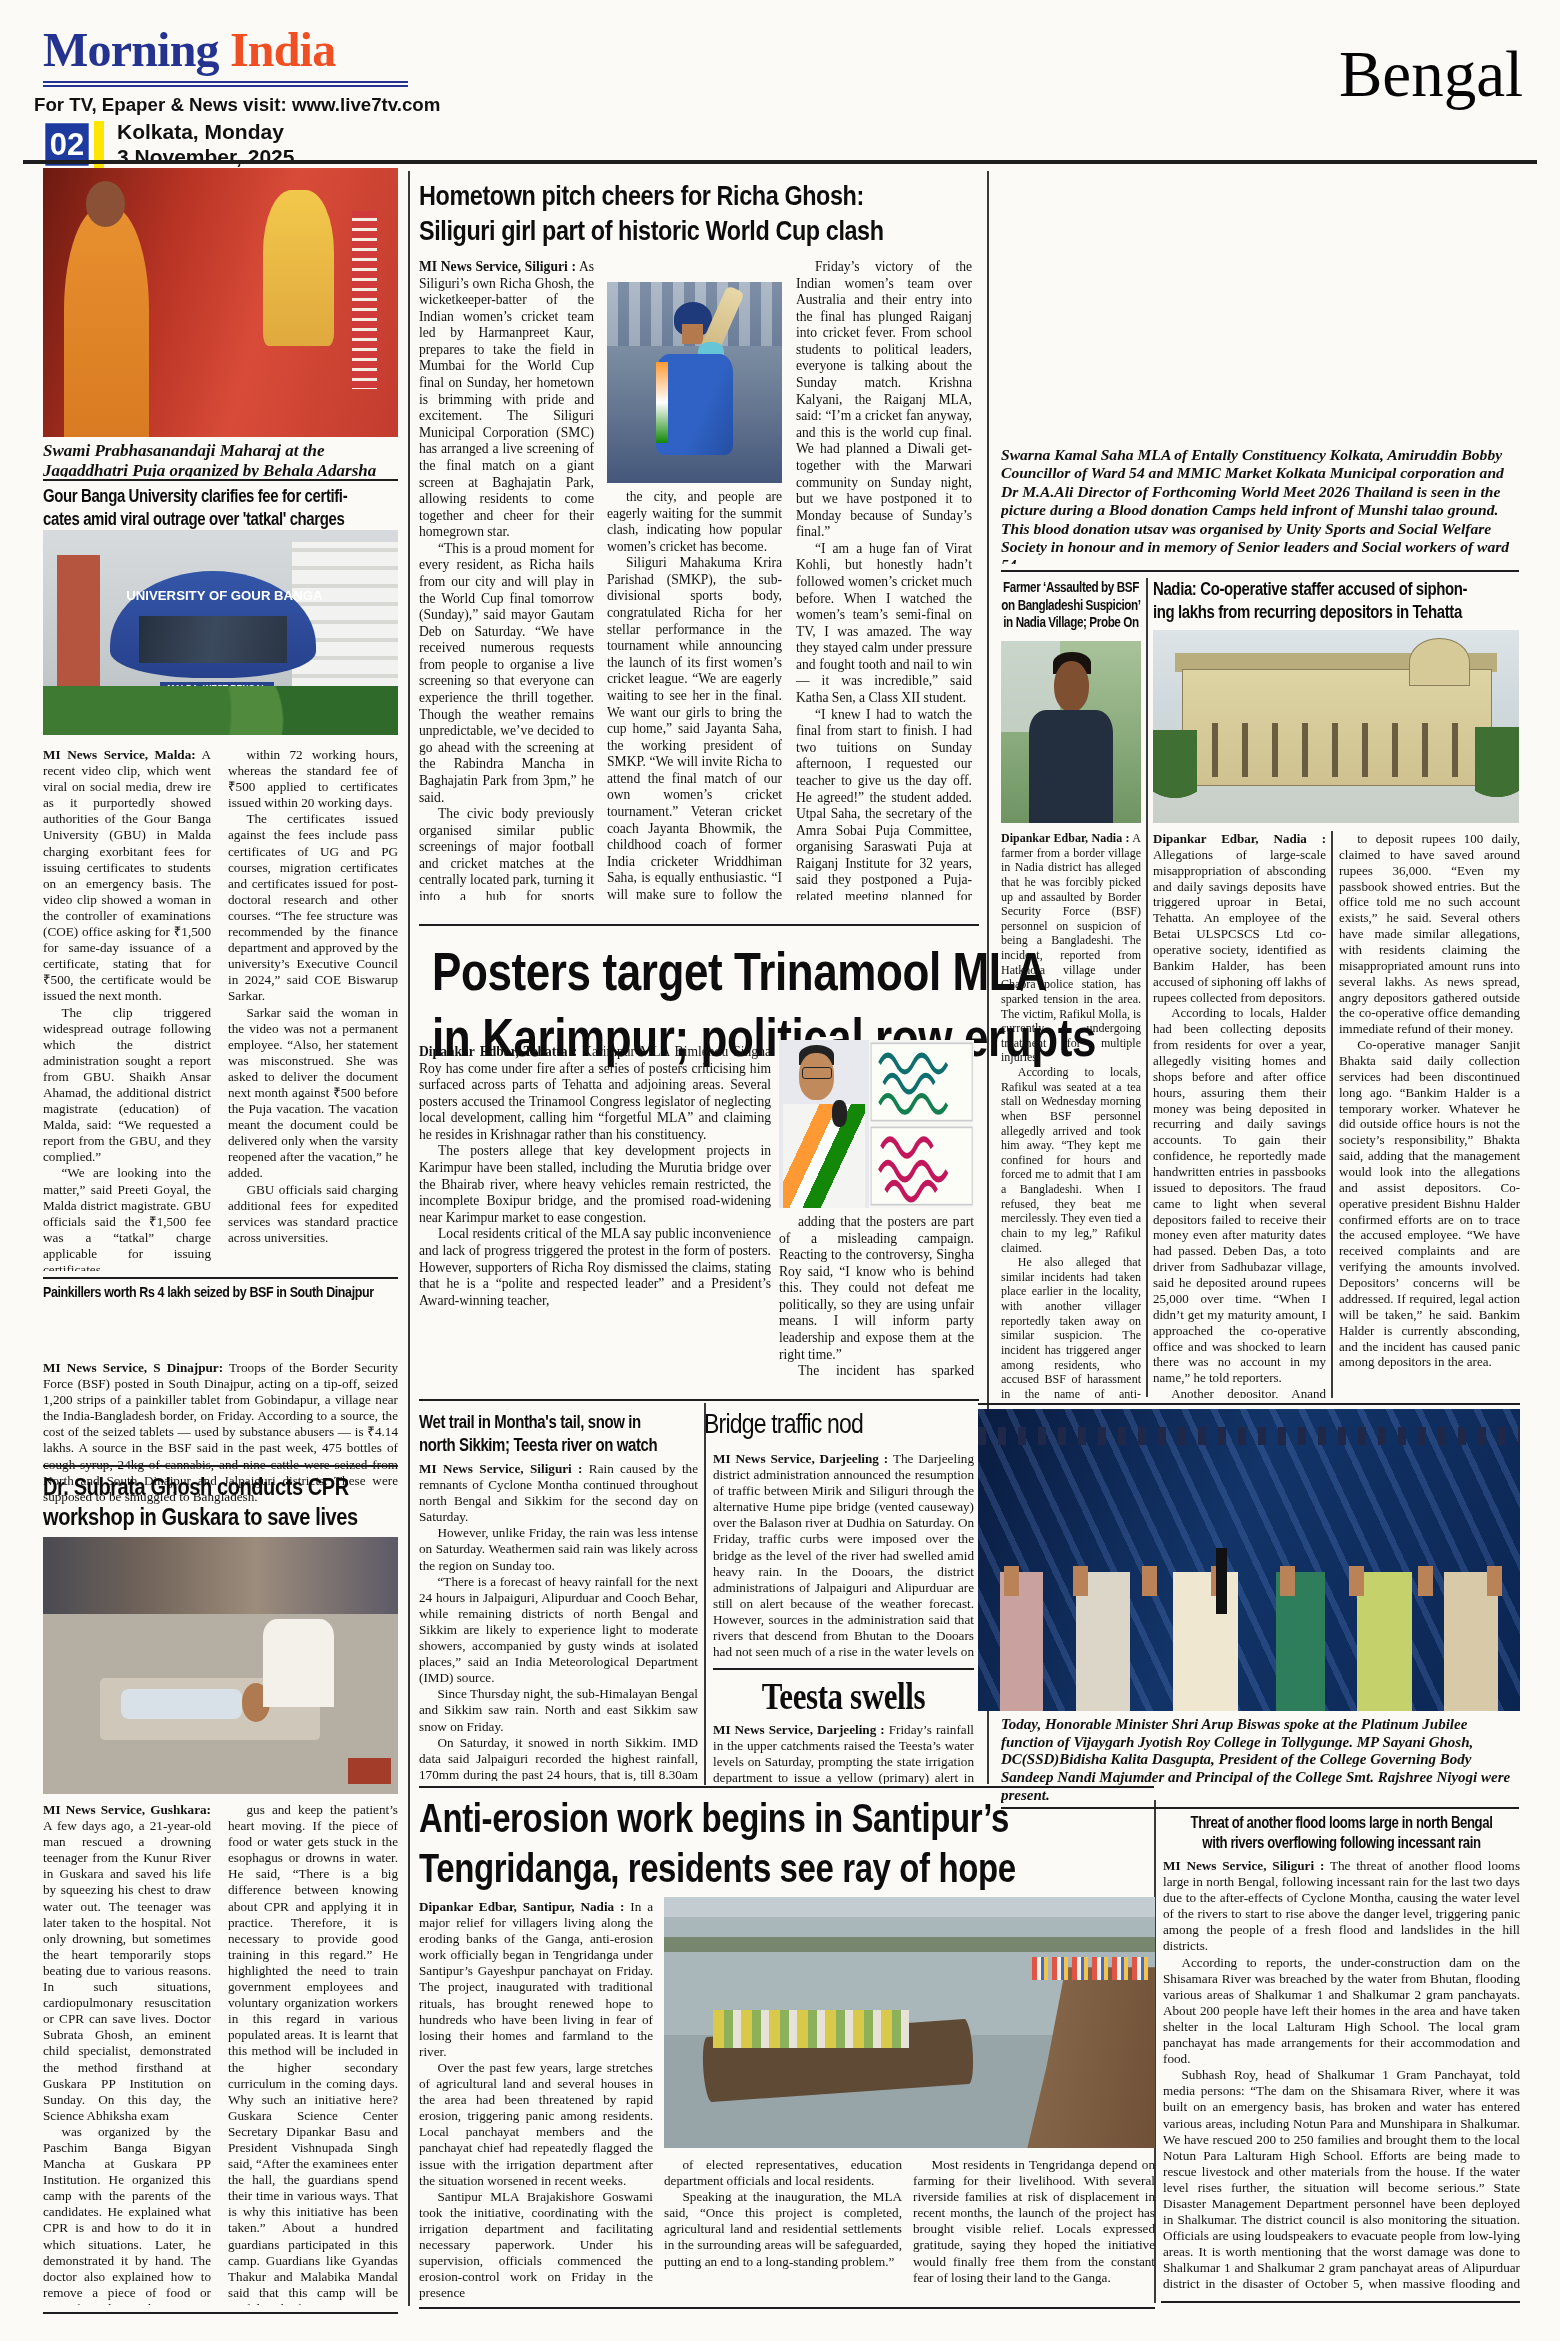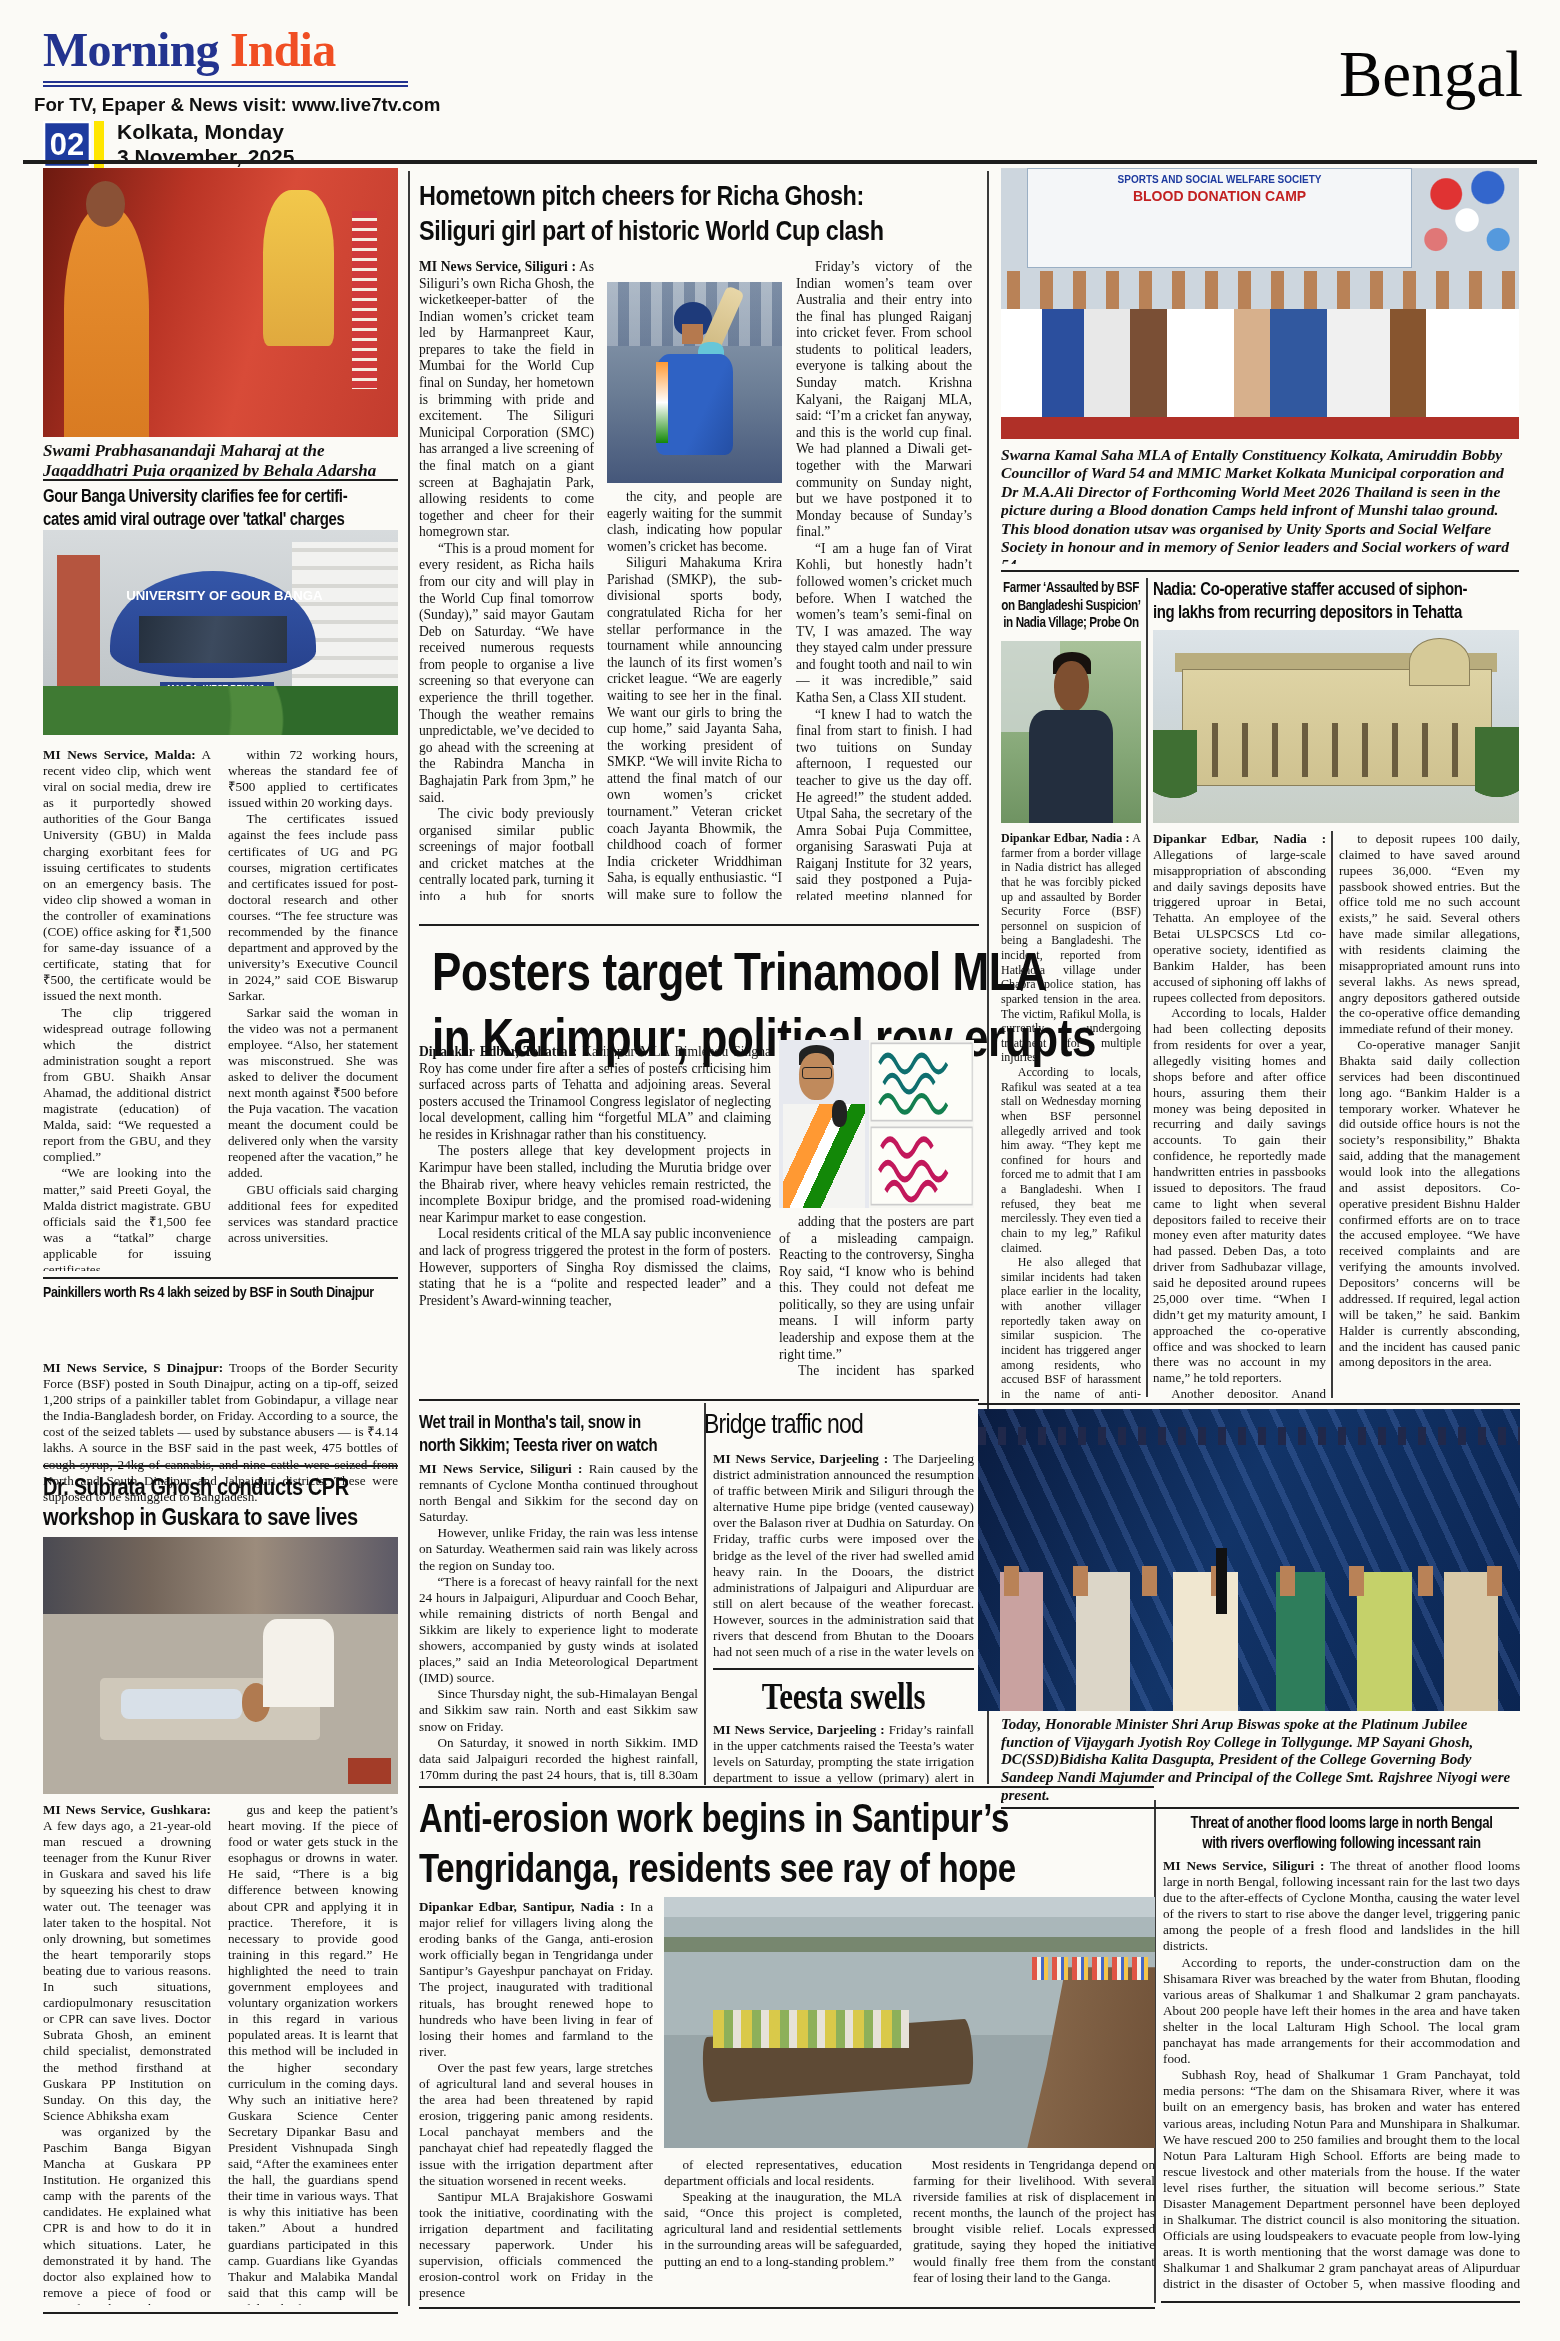--- a/index.html
+++ b/index.html
@@ -166,21 +166,21 @@
 
   <div class="rule-h" style="left:419px;top:924px;width:560px;height:2.3px;"></div>
   <div class="hl" style="left:432px;top:939px;width:560px;font-size:44px;">
     <div class="hl-line">Posters target Trinamool MLA</div>
     <div class="hl-line">in Karimpur; political row erupts</div>
   </div>
   <div class="body" style="left:419px;top:1044px;width:352px;height:337px;font-size:13.6px;">
     <p class="para"><b class="dateline">Dipankar Edbar, Tehatta :</b> <span>Karimpur MLA Bimlendu Singha Roy has come under fire after a series of posters criticising him surfaced across parts of Tehatta and adjoining areas. Several posters accused the Trinamool Congress legislator of neglecting local development, calling him “forgetful MLA” and claiming he resides in Krishnagar rather than his constituency.</span></p>
     <div class="more">
         <p class="para">The posters allege that key development projects in Karimpur have been stalled, including the Murutia bridge over the Bhairab river, where heavy vehicles remain restricted, the incomplete Boxipur bridge, and the promised road-widening near Karimpur market to ease congestion.</p>
-        <p class="para">Local residents critical of the MLA say public inconvenience and lack of progress triggered the protest in the form of posters. However, supporters of Singha Roy dismissed the claims, stating that he is a “polite and respected leader” and a President’s Award-winning teacher,</p>
+        <p class="para">Local residents critical of the MLA say public inconvenience and lack of progress triggered the protest in the form of posters. However, supporters of Richa Roy dismissed the claims, stating that he is a “polite and respected leader” and a President’s Award-winning teacher,</p>
       </div>
   </div>
   <div class="ph" style="left:779px;top:1040px;width:195px;height:168px;background:#f6f6f2;">
     <div style="left:0;top:0;width:46%;height:100%;background:#e7e9ef;"></div>
     <div style="left:10%;top:3%;width:18%;height:12%;background:#222;border-radius:50% 50% 0 0;"></div>
     <div style="left:10%;top:8%;width:18%;height:28%;background:#c08a5c;border-radius:45%;"></div>
     <div style="left:12%;top:16%;width:14%;height:6%;border:1.6px solid #222;border-radius:3.1px;"></div>
     <div style="left:2%;top:38%;width:42%;height:62%;background:#f4f4f2;"></div>
     <div style="left:2%;top:38%;width:42%;height:62%;background:linear-gradient(115deg,transparent 28%,#ff9933 28% 42%,#fff 42% 52%,#138808 52% 66%,transparent 66%);"></div>
     <div style="left:27%;top:36%;width:8%;height:16%;background:#222;border-radius:40%;"></div>
@@ -257,30 +257,20 @@
         <p class="para">Speaking at the inauguration, the MLA said, “Once this project is completed, agricultural land and residential settlements in the surrounding areas will be safeguarded, putting an end to a long-standing problem.”</p>
       </div>
   </div>
   <div class="body" style="left:913px;top:2157px;width:242px;height:147px;font-size:13.2px;">
     <div class="more">
         <p class="para">Most residents in Tengridanga depend on farming for their livelihood. With several riverside families at risk of displacement in recent months, the launch of the project has brought visible relief. Locals expressed gratitude, saying they hoped the initiative would finally free them from the constant fear of losing their land to the Ganga.</p>
       </div>
   </div>
   <div class="rule-h" style="left:419px;top:2307px;width:736px;height:2.3px;"></div>
 
-  <div class="ph" style="left:1001px;top:168px;width:518px;height:271px;background:#cdd6de;">
-    <div style="left:5%;top:0;width:74%;height:36%;background:#f4f6f8;border:1.6px solid #9aafc4;text-align:center;">
-      <div class="signtext" style="position:static;color:#1d3a9e;font-size:10px;padding-top:4.7px;">SPORTS AND SOCIAL WELFARE SOCIETY</div>
-      <div class="signtext" style="position:static;color:#c22121;font-size:14px;padding-top:3.1px;">BLOOD DONATION CAMP</div>
-    </div>
-    <div style="right:0;top:0;width:20%;height:48%;background:radial-gradient(circle at 30% 20%,#e03333 0 12%,transparent 13%),radial-gradient(circle at 70% 15%,#3366cc 0 12%,transparent 13%),radial-gradient(circle at 50% 40%,#ffffff 0 12%,transparent 13%),radial-gradient(circle at 20% 55%,#e07777 0 10%,transparent 11%),radial-gradient(circle at 80% 55%,#5599dd 0 10%,transparent 11%);"></div>
-    <div style="left:0;top:38%;width:100%;height:16%;background:repeating-linear-gradient(90deg,transparent 0 6.2px,#b98257 6.2px 18.7px,transparent 18.7px 33px);"></div>
-    <div style="left:0;top:52%;width:100%;height:40%;background:linear-gradient(90deg,#ffffff 0 8%,#2b4f9e 8% 16%,#e8e8e8 16% 25%,#7a4f35 25% 32%,#ffffff 32% 45%,#d7b08c 45% 52%,#31589f 52% 63%,#f0f0f0 63% 75%,#87552f 75% 82%,#ffffff 82% 100%);"></div>
-    <div style="left:0;bottom:0;width:100%;height:8%;background:#b03028;"></div>
-  </div>
   <div class="caption" style="left:1001px;top:446px;width:518px;height:118px;font-size:15.6px;">Swarna Kamal Saha MLA of Entally Constituency Kolkata, Amiruddin Bobby Councillor of Ward 54 and MMIC Market Kolkata Municipal corporation and Dr M.A.Ali Director of Forthcoming World Meet 2026 Thailand is seen in the picture during a Blood donation Camps held infront of Munshi talao ground. This blood donation utsav was organised by Unity Sports and Social Welfare Society in honour and in memory of Senior leaders and Social workers of ward 54 .</div>
   <div class="rule-h" style="left:1001px;top:570px;width:518px;height:1.6px;"></div>
 
   <div class="hl center" style="left:1001px;top:578px;width:140px;font-size:11.7px;">
     <div class="hl-line">Farmer ‘Assaulted by BSF</div>
     <div class="hl-line">on Bangladeshi Suspicion’</div>
     <div class="hl-line">in Nadia Village; Probe On</div>
   </div>
   <div class="ph" style="left:1001px;top:641px;width:140px;height:182px;background:linear-gradient(#a9c29a,#86a878 60%,#6f9362);">
     <div style="left:0;top:0;width:42%;height:50%;background:#d9dde0;opacity:.7;"></div>

